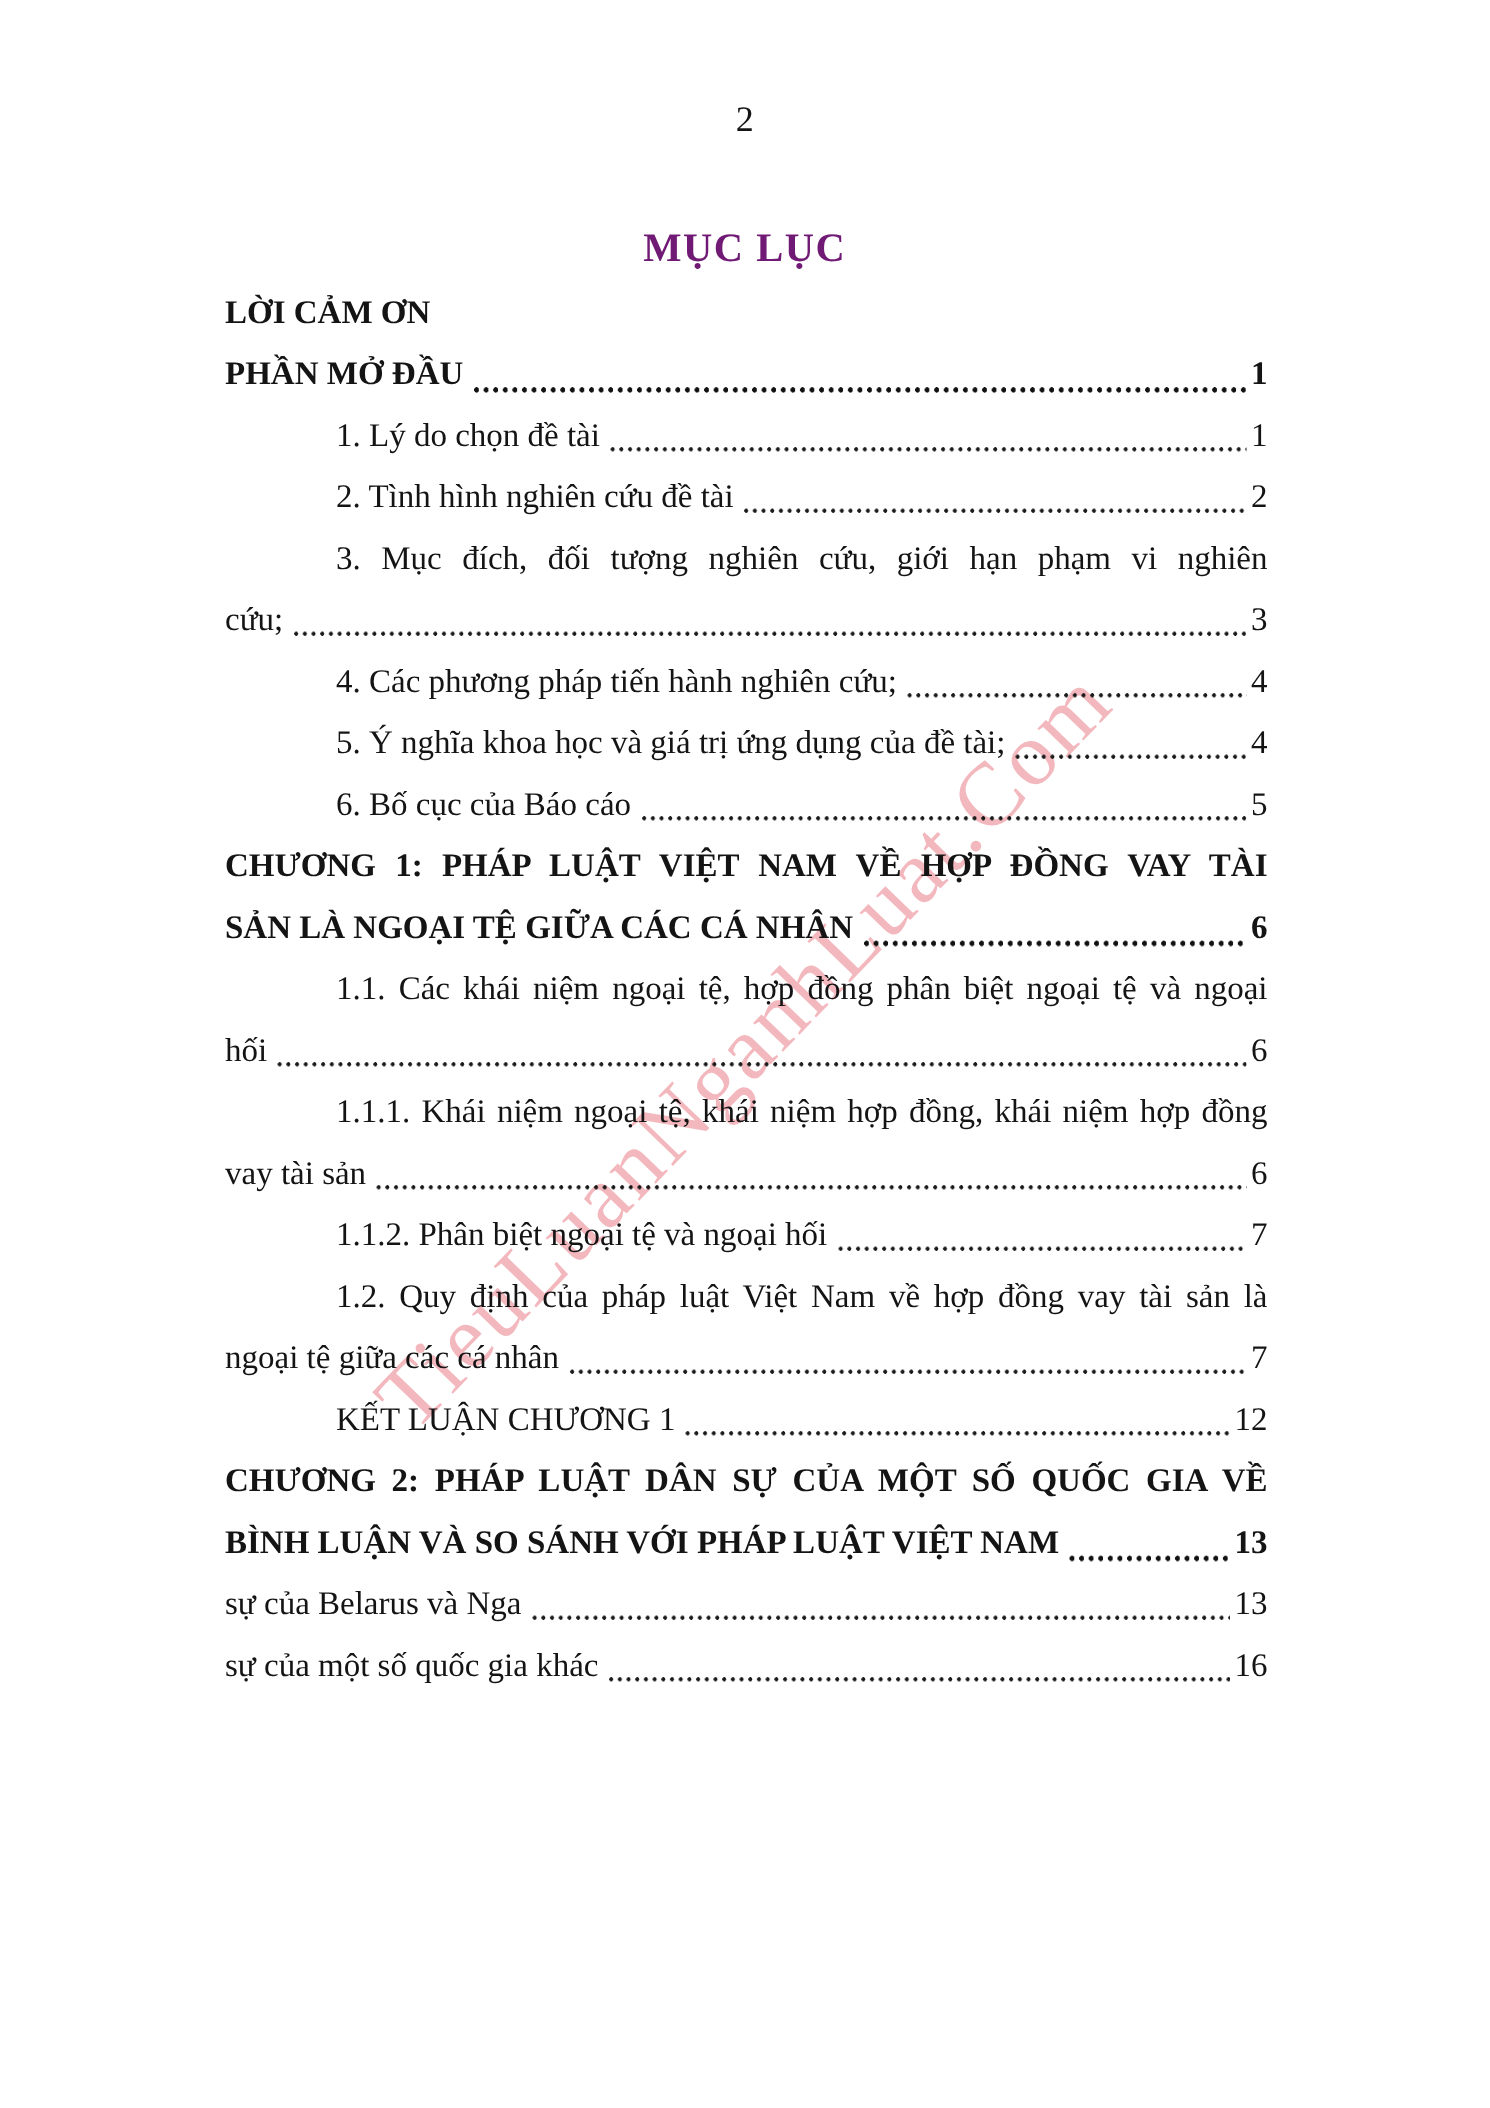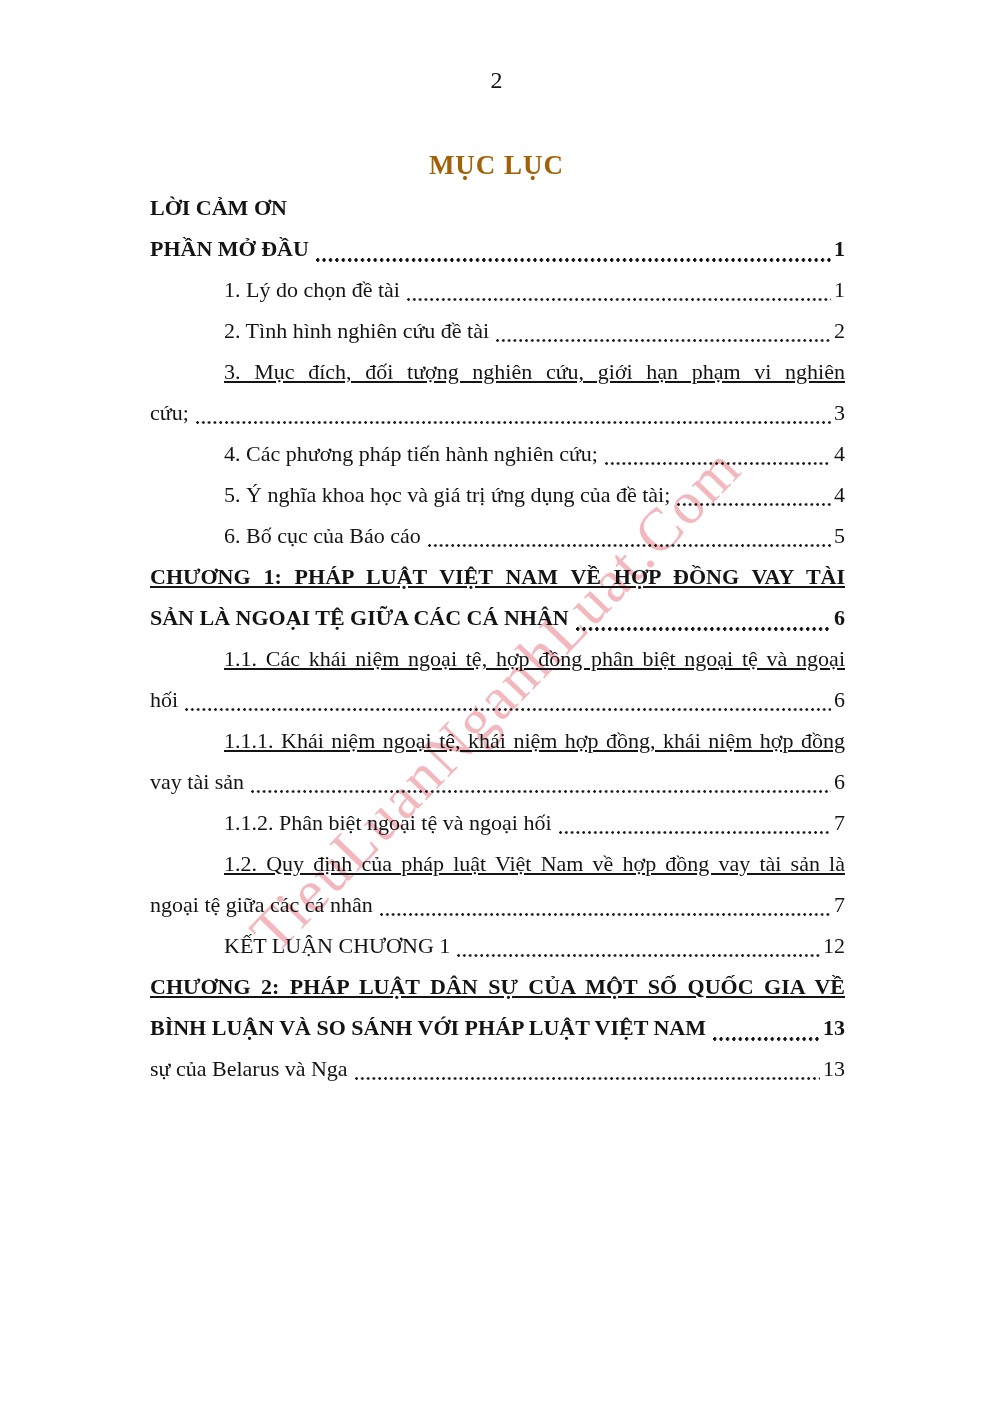--- a/index.html
+++ b/index.html
@@ -55,21 +55,20 @@
     height: 41px;
     line-height: 41px;
     font-size: 22px;
   }
   .line.b { font-weight: bold; }
   .line.ind { padding-left: 74px; }
   .line.just {
     display: block;
     text-align: justify;
     text-align-last: justify;
-    text-decoration: underline;
   }
   .txt { white-space: pre; }
   .leader {
     flex: 1 1 auto;
     align-self: stretch;
     margin: 0 3px 0 5px;
     background-image: radial-gradient(circle at 1.5px 1.5px, #1a1a1a 1.2px, rgba(0,0,0,0) 1.5px);
     background-size: 5.8px 3px;
     background-repeat: repeat-x;
     background-position: 2px calc(100% - 9px);
@@ -83,21 +82,21 @@
     white-space: pre;
     text-align: right;
   }
 </style>
 </head>
 <body>
 
 <div class="page">
   <div class="watermark" style="color: rgb(232, 116, 126);">TieuLuanNganhLuat.Com</div>
   <div class="pageno">2</div>
-  <div class="title" style="color: #a16207;">MỤC LỤC</div>
+  <div class="title" style="color: #701a75;">MỤC LỤC</div>
   <div class="toc" id="toc">
       <div class="line b">
         <span class="txt">LỜI CẢM ƠN</span>
       </div>
       <div class="line b">
         <span class="txt">PHẦN MỞ ĐẦU</span>
         <span class="leader"></span>
         <span class="pg">1</span>
       </div>
       <div class="line ind">
@@ -169,14 +168,19 @@
       <div class="line b">
         <span class="txt">BÌNH LUẬN VÀ SO SÁNH VỚI PHÁP LUẬT VIỆT NAM</span>
         <span class="leader"></span>
         <span class="pg">13</span>
       </div>
       <div class="line">
         <span class="txt">sự của Belarus và Nga</span>
         <span class="leader"></span>
         <span class="pg">13</span>
       </div>
+      <div class="line">
+        <span class="txt">sự của một số quốc gia khác</span>
+        <span class="leader"></span>
+        <span class="pg">16</span>
+      </div>
     </div>
 </div>
 
 </body></html>

